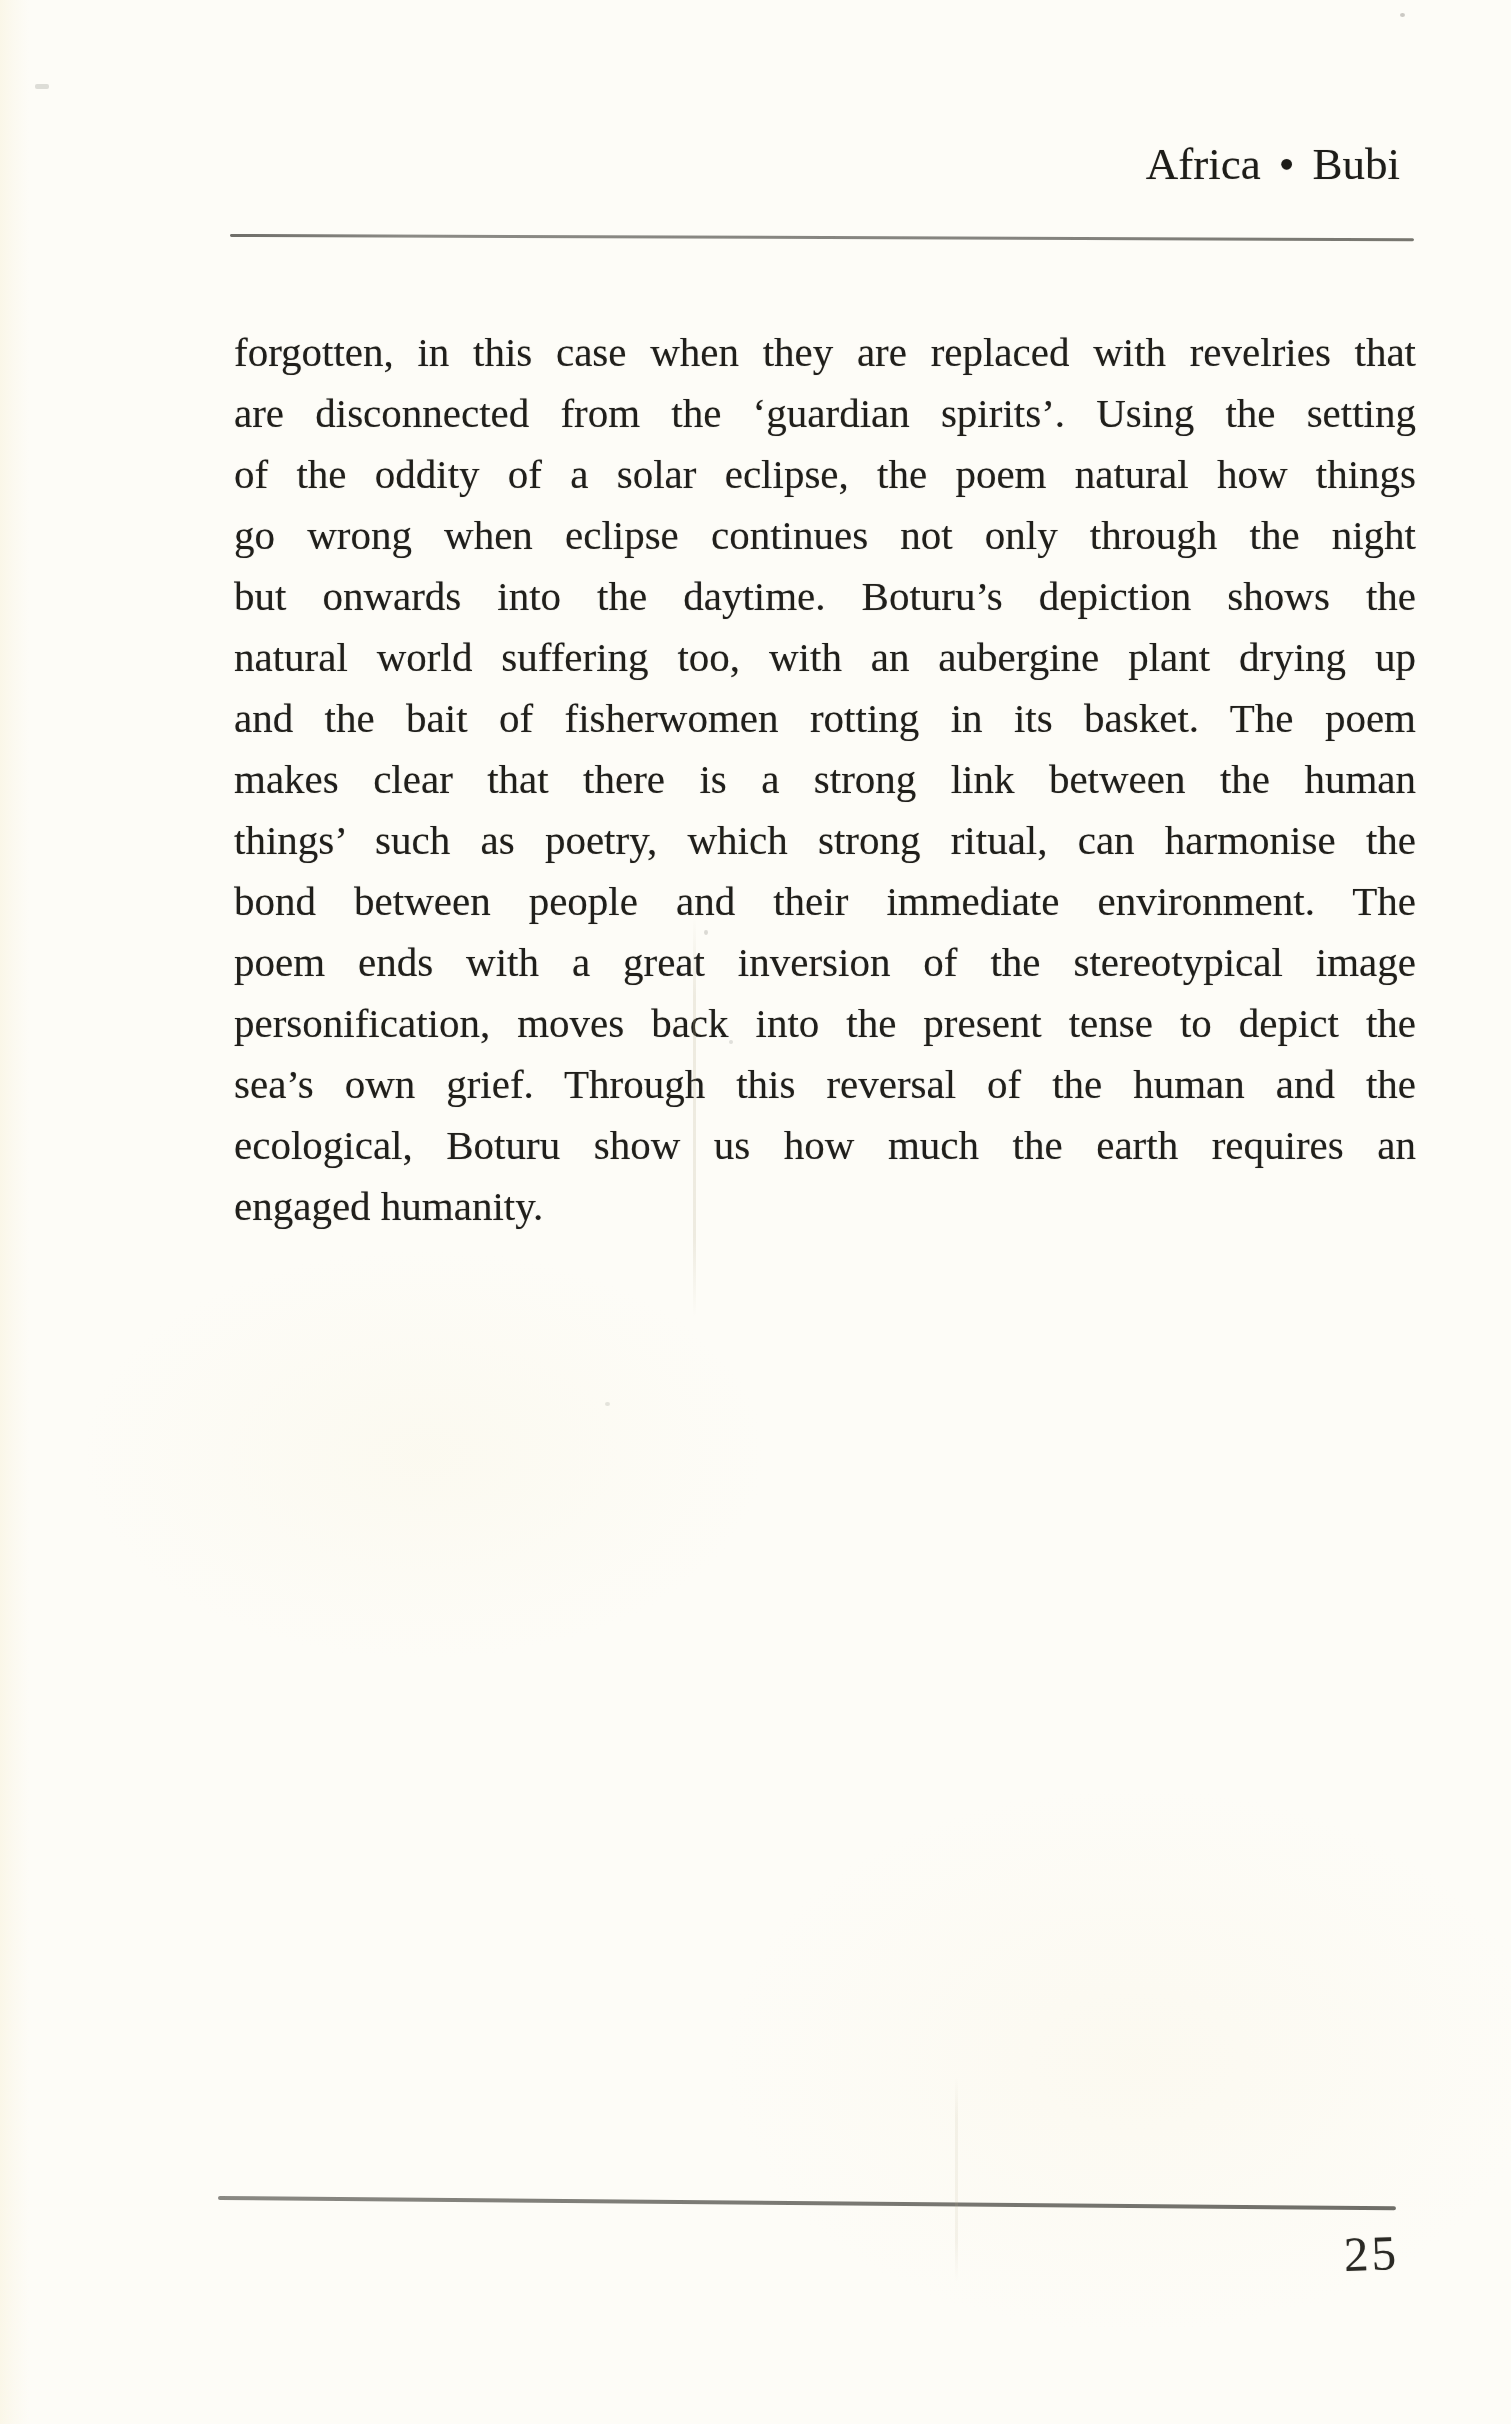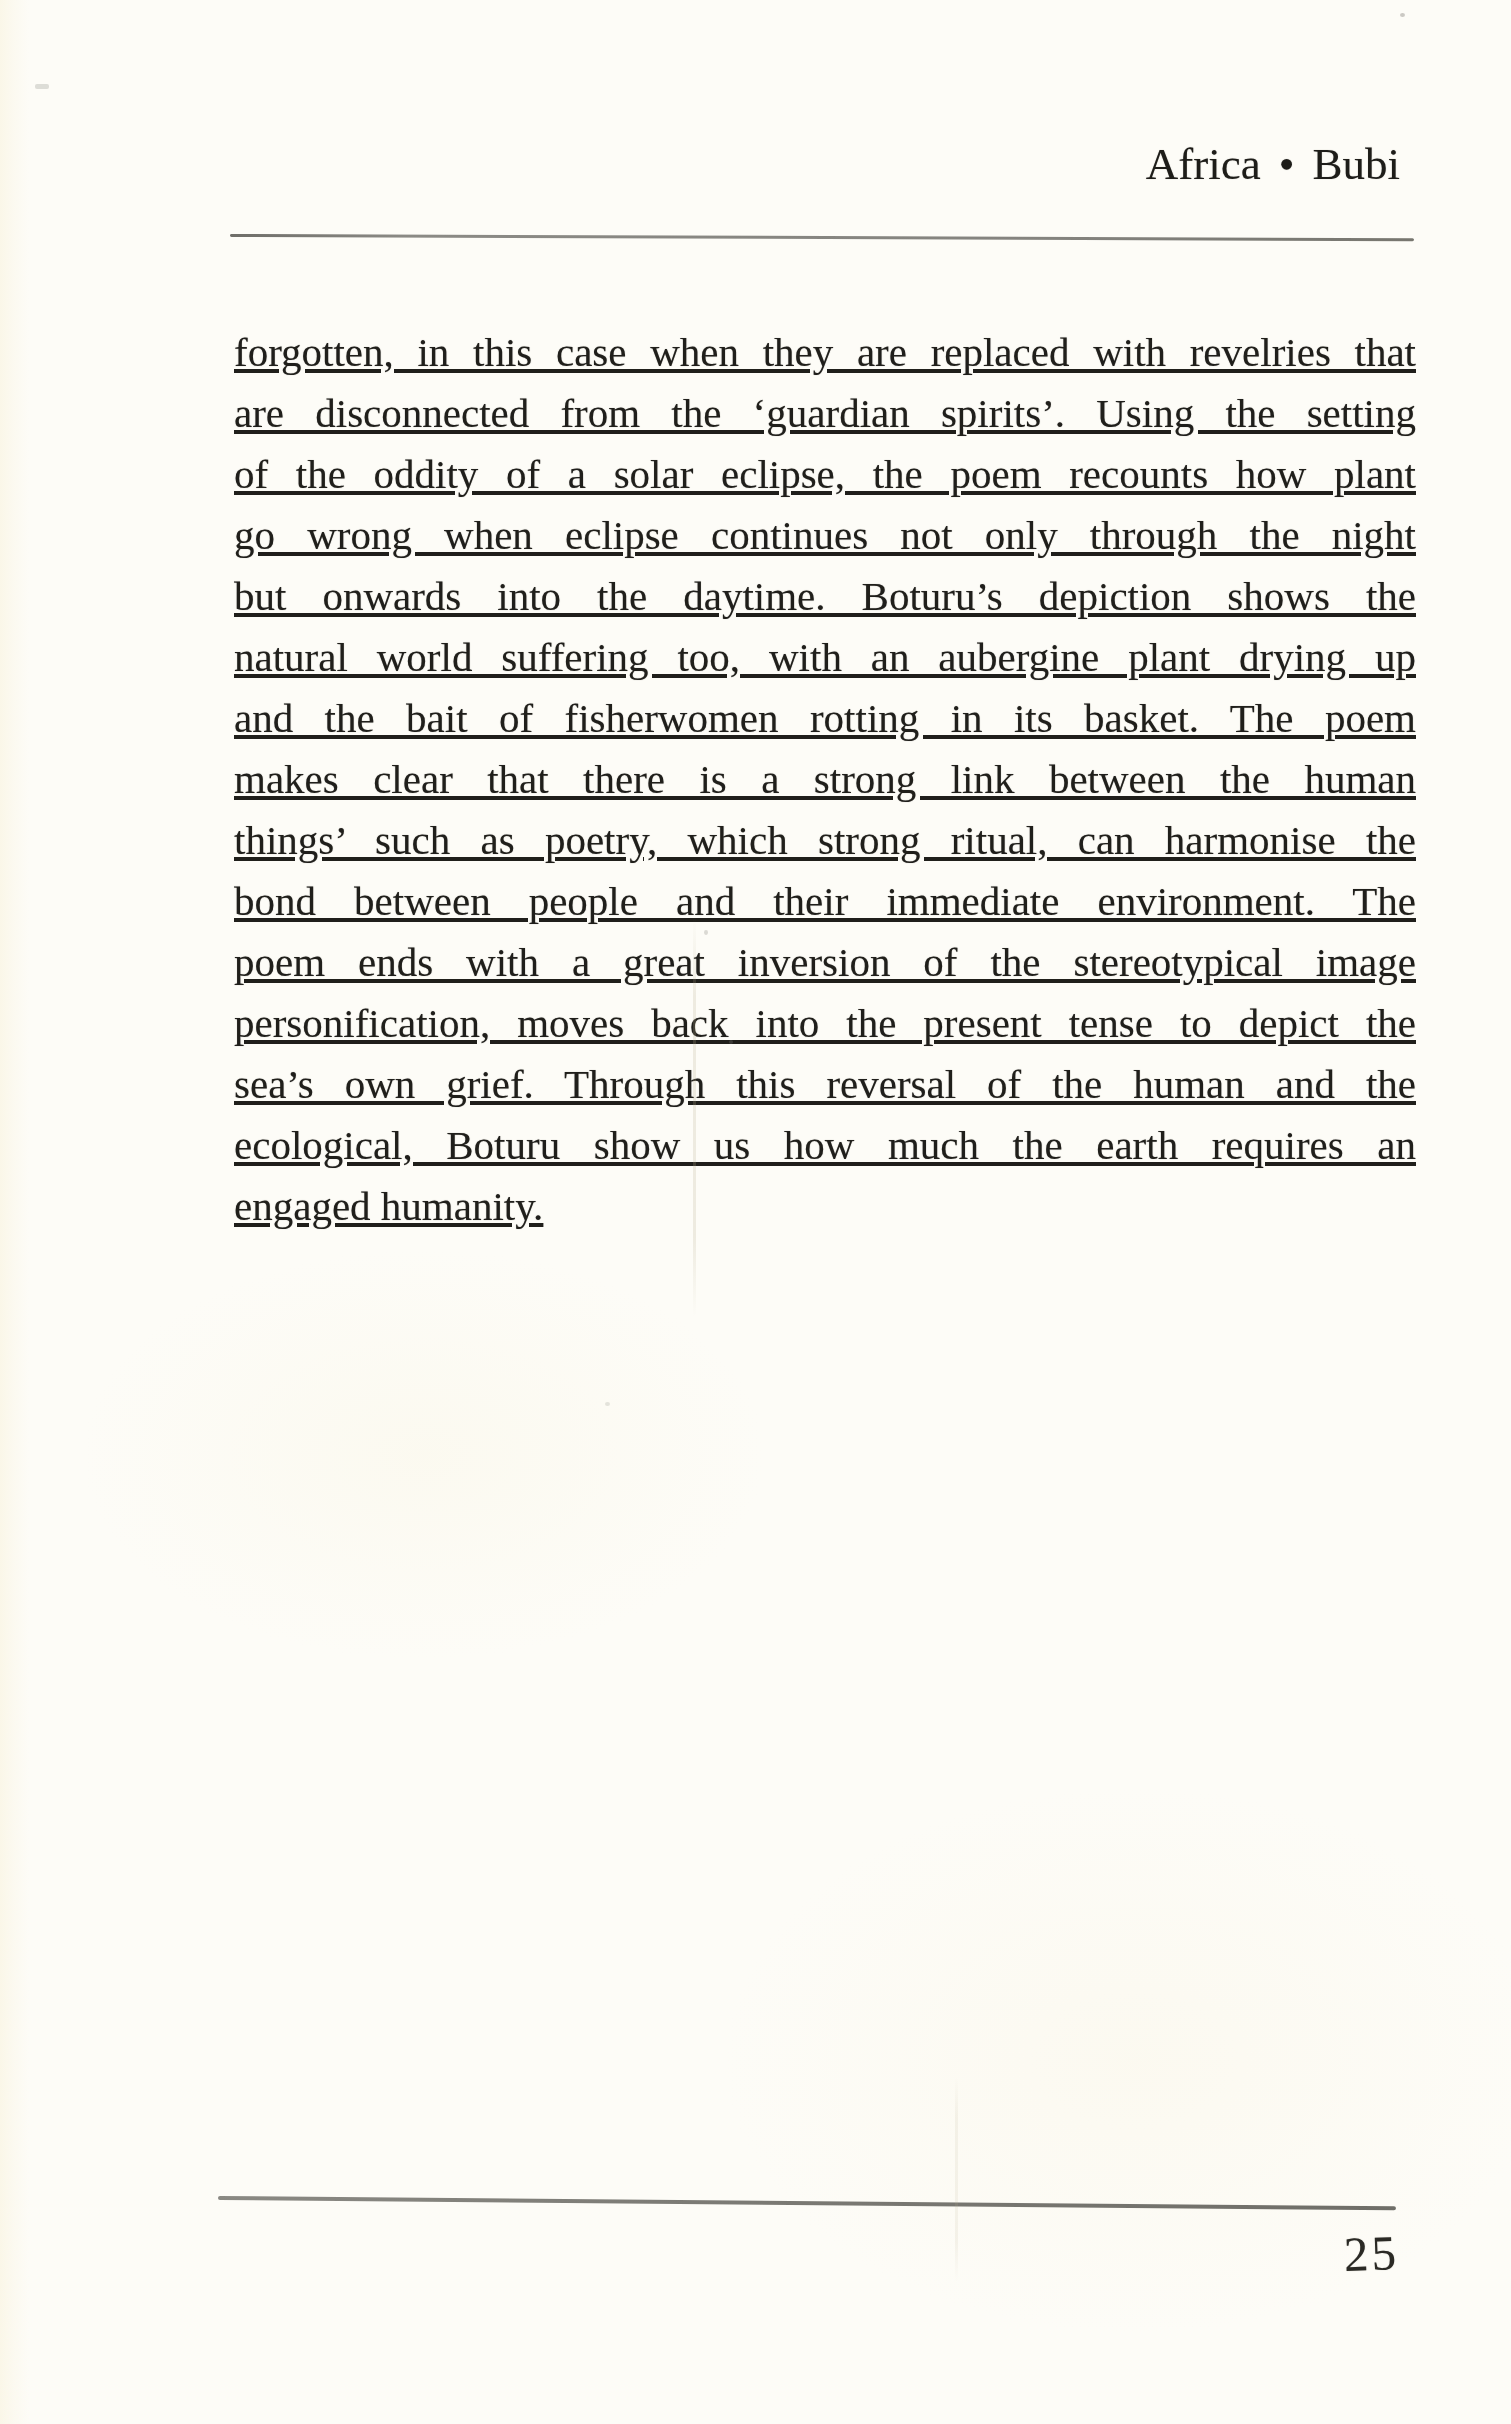--- a/index.html
+++ b/index.html
@@ -60,21 +60,20 @@
     width: 1182px;
     font-size: 41px;
     line-height: 61px;
     color: #201f1b;
     text-shadow: 0 0 1px rgba(32,31,27,0.4);
   }
   .line {
     text-align: justify;
     text-align-last: justify;
     white-space: normal;
-    text-decoration: underline;
   }
   .line-last {
     text-align-last: left;
   }
   .page-number {
     position: absolute;
     left: 1344px;
     top: 2229px;
     font-size: 49px;
     line-height: 1;
@@ -108,21 +107,21 @@
 
 <div class="page">
 
   <div class="running-header">Africa • Bubi</div>
 
   <div class="rule rule-top"></div>
 
   <div class="body-text">
     <div class="line">forgotten, in this case when they are replaced with revelries that</div>
     <div class="line">are disconnected from the ‘guardian spirits’. Using the setting</div>
-    <div class="line">of the oddity of a solar eclipse, the poem recounts how plant</div>
+    <div class="line">of the oddity of a solar eclipse, the poem natural how things</div>
     <div class="line">go wrong when eclipse continues not only through the night</div>
     <div class="line">but onwards into the daytime. Boturu’s depiction shows the</div>
     <div class="line">natural world suffering too, with an aubergine plant drying up</div>
     <div class="line">and the bait of fisherwomen rotting in its basket. The poem</div>
     <div class="line">makes clear that there is a strong link between the human</div>
     <div class="line">things’ such as poetry, which strong ritual, can harmonise the</div>
     <div class="line">bond between people and their immediate environment. The</div>
     <div class="line">poem ends with a great inversion of the stereotypical image</div>
     <div class="line">personification, moves back into the present tense to depict the</div>
     <div class="line">sea’s own grief. Through this reversal of the human and the</div>

